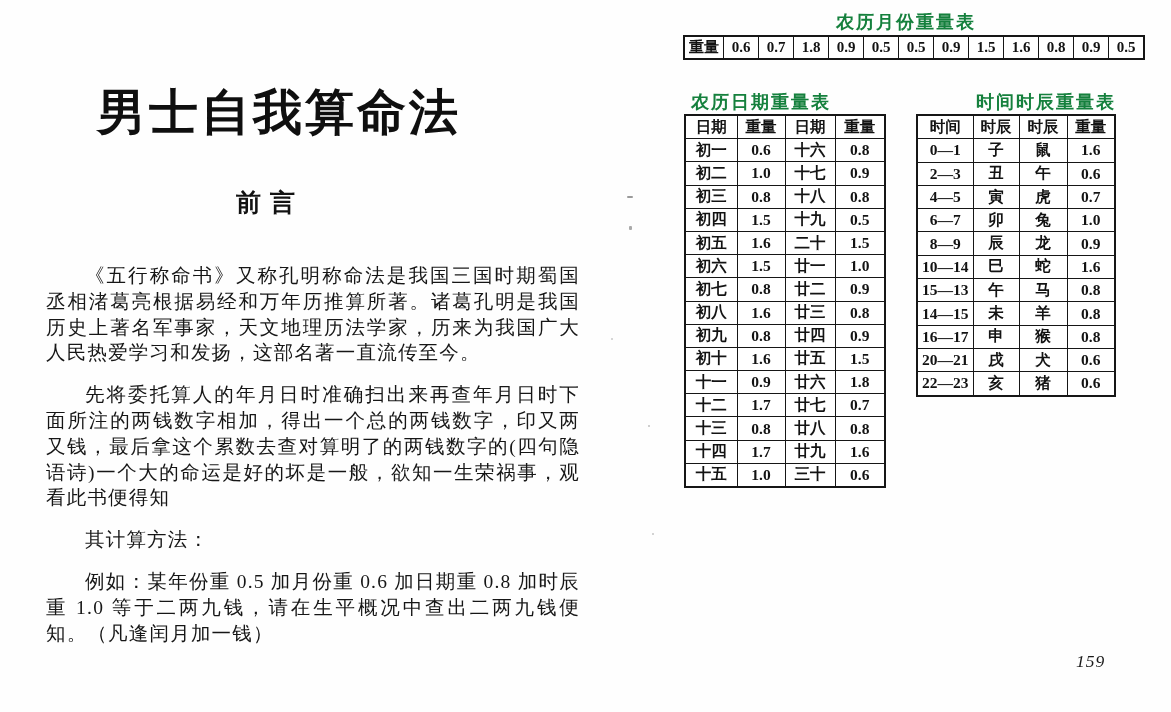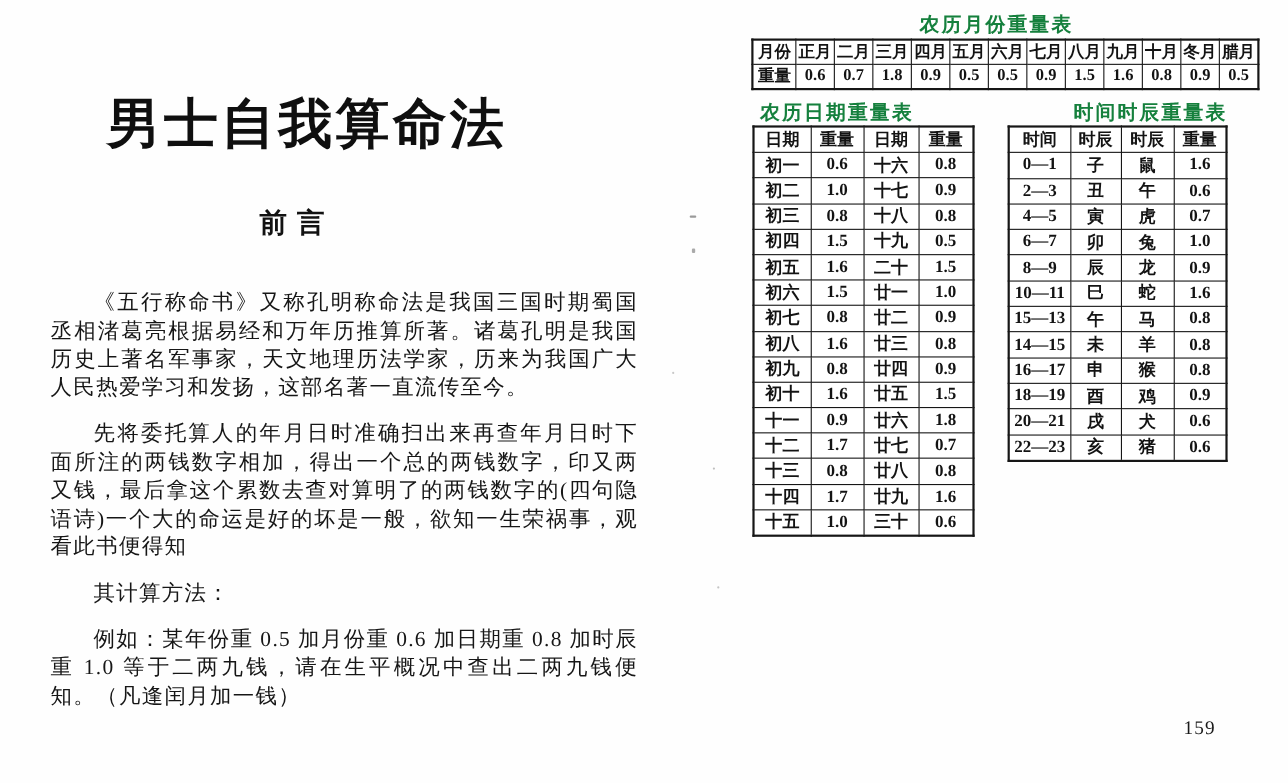--- a/index.html
+++ b/index.html
@@ -66,21 +66,21 @@
 
   #time-table{left:916px;top:114px;}
   #time-table td{height:22.3px;}
   #time-table col.c0{width:56px;}
   #time-table col.c1{width:46px;}
   #time-table col.c2{width:48px;}
   #time-table col.c3{width:48px;}
 
   .page-number{
     position:absolute;left:1076px;top:651px;
-    font-size:17.5px;letter-spacing:1px;color:#1a1a1a;
+    font-size:17.5px;letter-spacing:1px;color:#1a1a1a;font-style:italic;
   }
 
   
   .speck{position:absolute;background:#9a9a9a;border-radius:1px;}
   .s1{left:627px;top:196px;width:6px;height:2px;}
   .s2{left:629px;top:226px;width:3px;height:4px;background:#aaa;}
   .s3{left:648px;top:425px;width:2px;height:2px;background:#bfbfbf;}
   .s4{left:652px;top:533px;width:2px;height:2px;background:#c4c4c4;}
   .s5{left:611px;top:338px;width:2px;height:2px;background:#c8c8c8;}
 </style>
@@ -100,35 +100,20 @@
       <p>其计算方法：</p>
       <p>例如：某年份重 0.5 加月份重 0.6 加日期重 0.8 加时辰重 1.0 等于二两九钱，请在生平概况中查出二两九钱便知。（凡逢闰月加一钱）</p>
     </div>
   </div>
 
   <div>
 
     <div class="tbl-title" id="month-table-title">农历月份重量表</div>
     <table id="month-table">
         <tbody>
-          <tr>
-            <td class="rowhead">月份</td>
-            <td class="mcol">正月</td>
-            <td class="mcol">二月</td>
-            <td class="mcol">三月</td>
-            <td class="mcol">四月</td>
-            <td class="mcol">五月</td>
-            <td class="mcol">六月</td>
-            <td class="mcol">七月</td>
-            <td class="mcol">八月</td>
-            <td class="mcol">九月</td>
-            <td class="mcol">十月</td>
-            <td class="mcol">冬月</td>
-            <td class="mcol">腊月</td>
-          </tr>
           <tr>
             <td class="rowhead">重量</td>
             <td class="mcol">0.6</td>
             <td class="mcol">0.7</td>
             <td class="mcol">1.8</td>
             <td class="mcol">0.9</td>
             <td class="mcol">0.5</td>
             <td class="mcol">0.5</td>
             <td class="mcol">0.9</td>
             <td class="mcol">1.5</td>
@@ -287,21 +272,21 @@
             <td>兔</td>
             <td>1.0</td>
           </tr>
           <tr>
             <td>8—9</td>
             <td>辰</td>
             <td>龙</td>
             <td>0.9</td>
           </tr>
           <tr>
-            <td>10—11</td>
+            <td>10—14</td>
             <td>巳</td>
             <td>蛇</td>
             <td>1.6</td>
           </tr>
           <tr>
             <td>15—13</td>
             <td>午</td>
             <td>马</td>
             <td>0.8</td>
           </tr>
@@ -309,26 +294,20 @@
             <td>14—15</td>
             <td>未</td>
             <td>羊</td>
             <td>0.8</td>
           </tr>
           <tr>
             <td>16—17</td>
             <td>申</td>
             <td>猴</td>
             <td>0.8</td>
-          </tr>
-          <tr>
-            <td>18—19</td>
-            <td>酉</td>
-            <td>鸡</td>
-            <td>0.9</td>
           </tr>
           <tr>
             <td>20—21</td>
             <td>戌</td>
             <td>犬</td>
             <td>0.6</td>
           </tr>
           <tr>
             <td>22—23</td>
             <td>亥</td>

